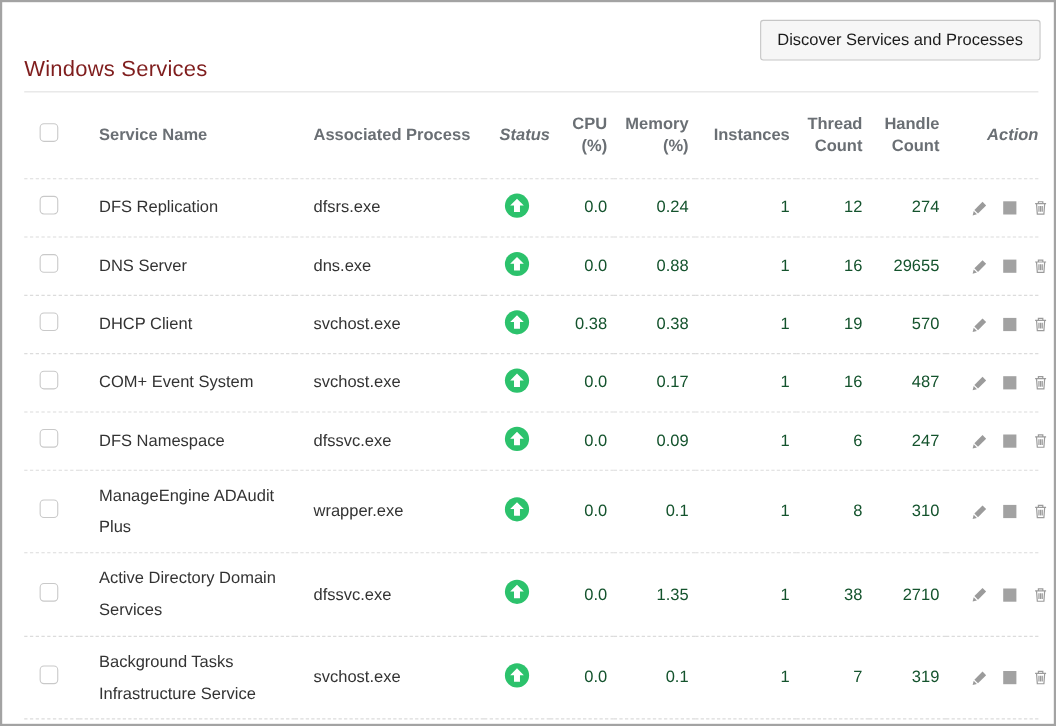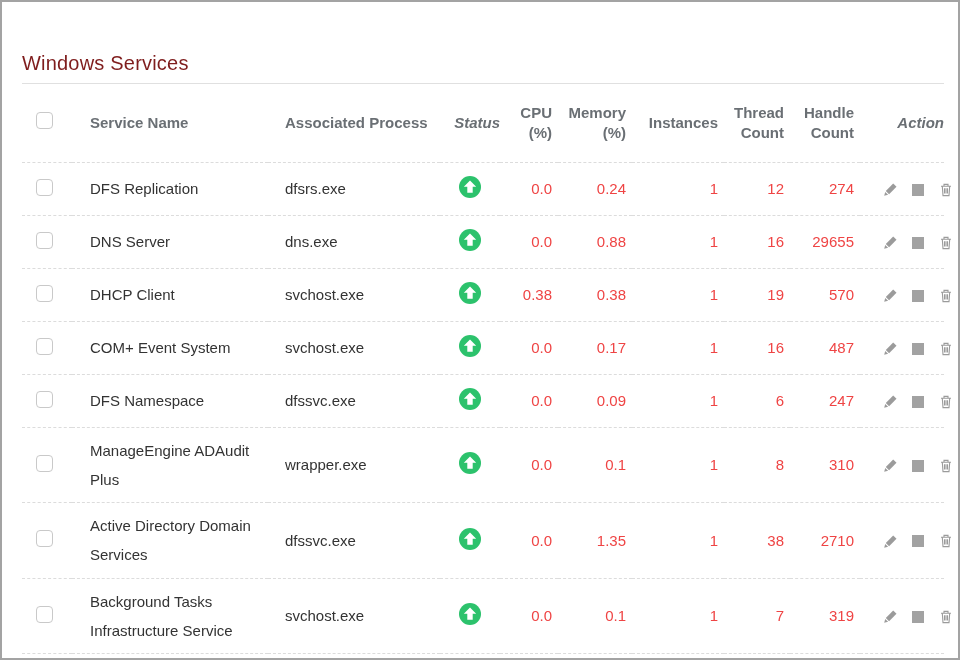--- a/index.html
+++ b/index.html
@@ -62,21 +62,21 @@
     padding: 8px 0;
     height: 53px;
   }
   .al { text-align: left; }
   .ac { text-align: right; font-style: italic; }
   .ar { text-align: right; }
   .cb-cell { padding-left: 14px; text-align: left; }
   .svc  { padding-left: 18px; line-height: 1.95; }
   .proc { padding-left: 17px; }
   .num  { text-align: right; padding-right: 6px; }
-  .num .val { color: #ef4444; cursor: pointer; }
+  .num .val { color: #14532d; cursor: pointer; }
   .status-cell { text-align: center; }
   .status-icon { display: inline-block; width: 24px; height: 24px; }
   .action-cell { text-align: center; padding-left: 18px; white-space: nowrap; }
   th.action-th { padding-left: 18px; }
   .icon-btn {
     display: inline-block;
     margin: 0 5px;
     vertical-align: middle;
     cursor: pointer;
     line-height: 0;
@@ -93,20 +93,21 @@
     border-radius: 4px;
     background: #fff;
     cursor: pointer;
   }
 </style>
 </head>
 <body>
 
 <div class="page">
 
+  <button class="discover-btn">Discover Services and Processes</button>
 
   <h1 class="page-title">Windows Services</h1>
 
   <table class="services">
     <colgroup>
       <col style="width:50px">
         <col style="width:196px">
         <col style="width:172px">
       <col style="width:60px">
         <col style="width:58px">

